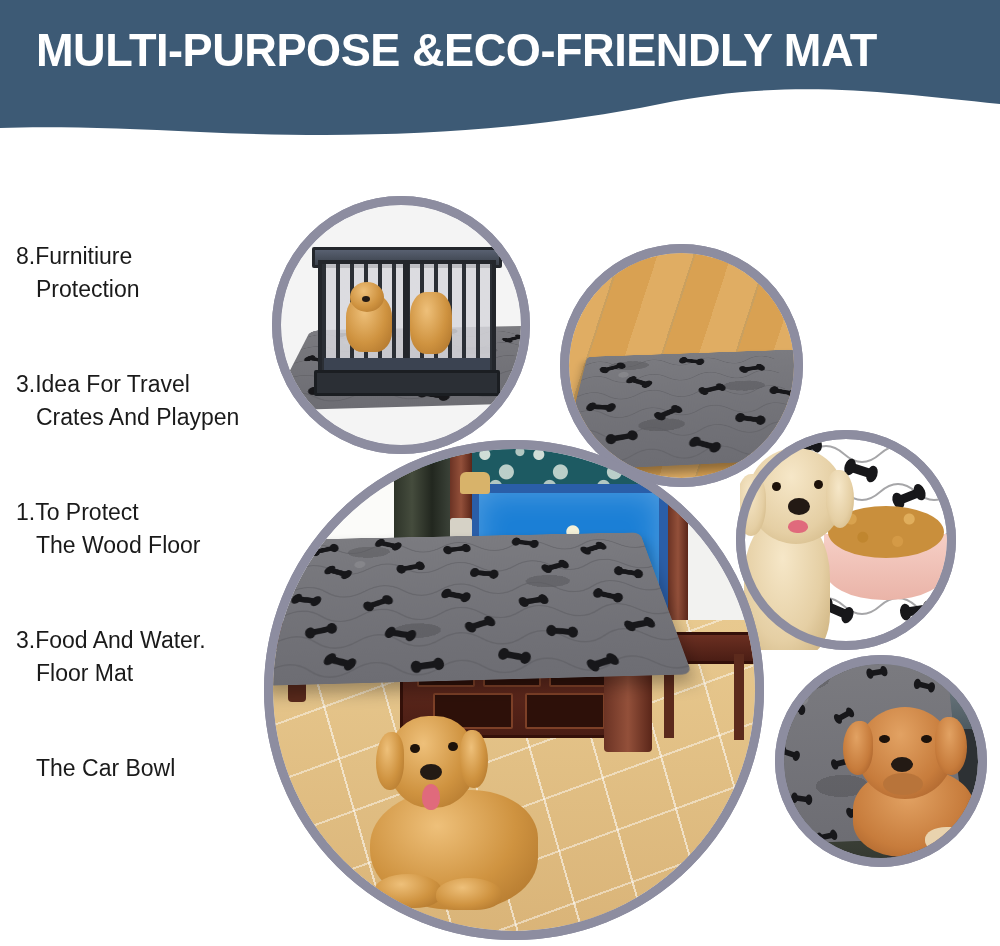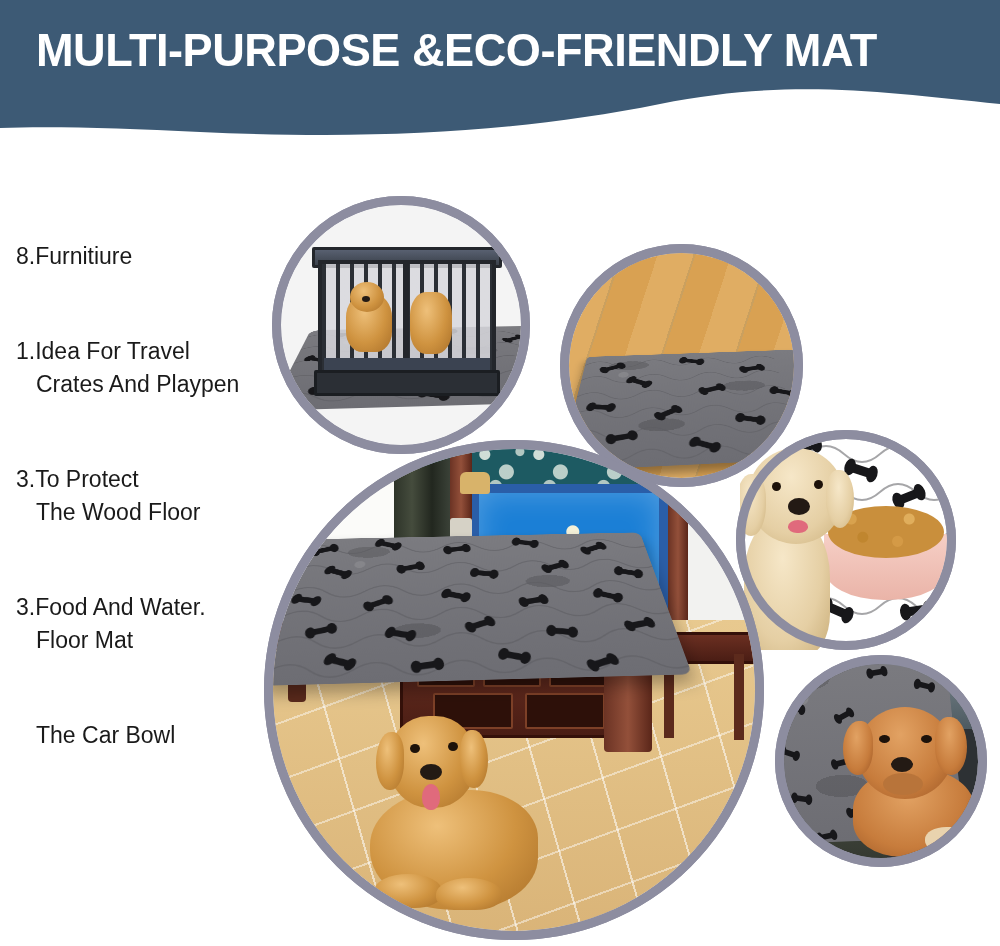--- a/index.html
+++ b/index.html
@@ -122,27 +122,28 @@
 <div id="header-banner">
   <svg id="header-bg" viewBox="0 0 1000 140" preserveAspectRatio="none">
     <path d="M0,0 H1000 V104 C880,92 790,78 660,104 C520,132 380,140 200,132 C120,128 50,126 0,128 Z" fill="#3d5a75"></path>
   </svg>
   <div id="header-title">MULTI-PURPOSE &amp;ECO-FRIENDLY MAT</div>
 </div>
 
 <div id="feature-list">
   <div class="feature-item">
     <span class="l1">8.Furnitiure</span>
+    <span class="l2">Protection</span>
   </div>
   <div class="feature-item">
-    <span class="l1">1.Idea For Travel</span>
+    <span class="l1">3.Idea For Travel</span>
     <span class="l2">Crates And Playpen</span>
   </div>
   <div class="feature-item">
-    <span class="l1">3.To Protect</span>
+    <span class="l1">1.To Protect</span>
     <span class="l2">The Wood Floor</span>
   </div>
   <div class="feature-item">
     <span class="l1">3.Food And Water.</span>
     <span class="l2">Floor Mat</span>
   </div>
   <div class="feature-item">
     <span class="l2">The Car Bowl</span>
   </div>
 </div>

